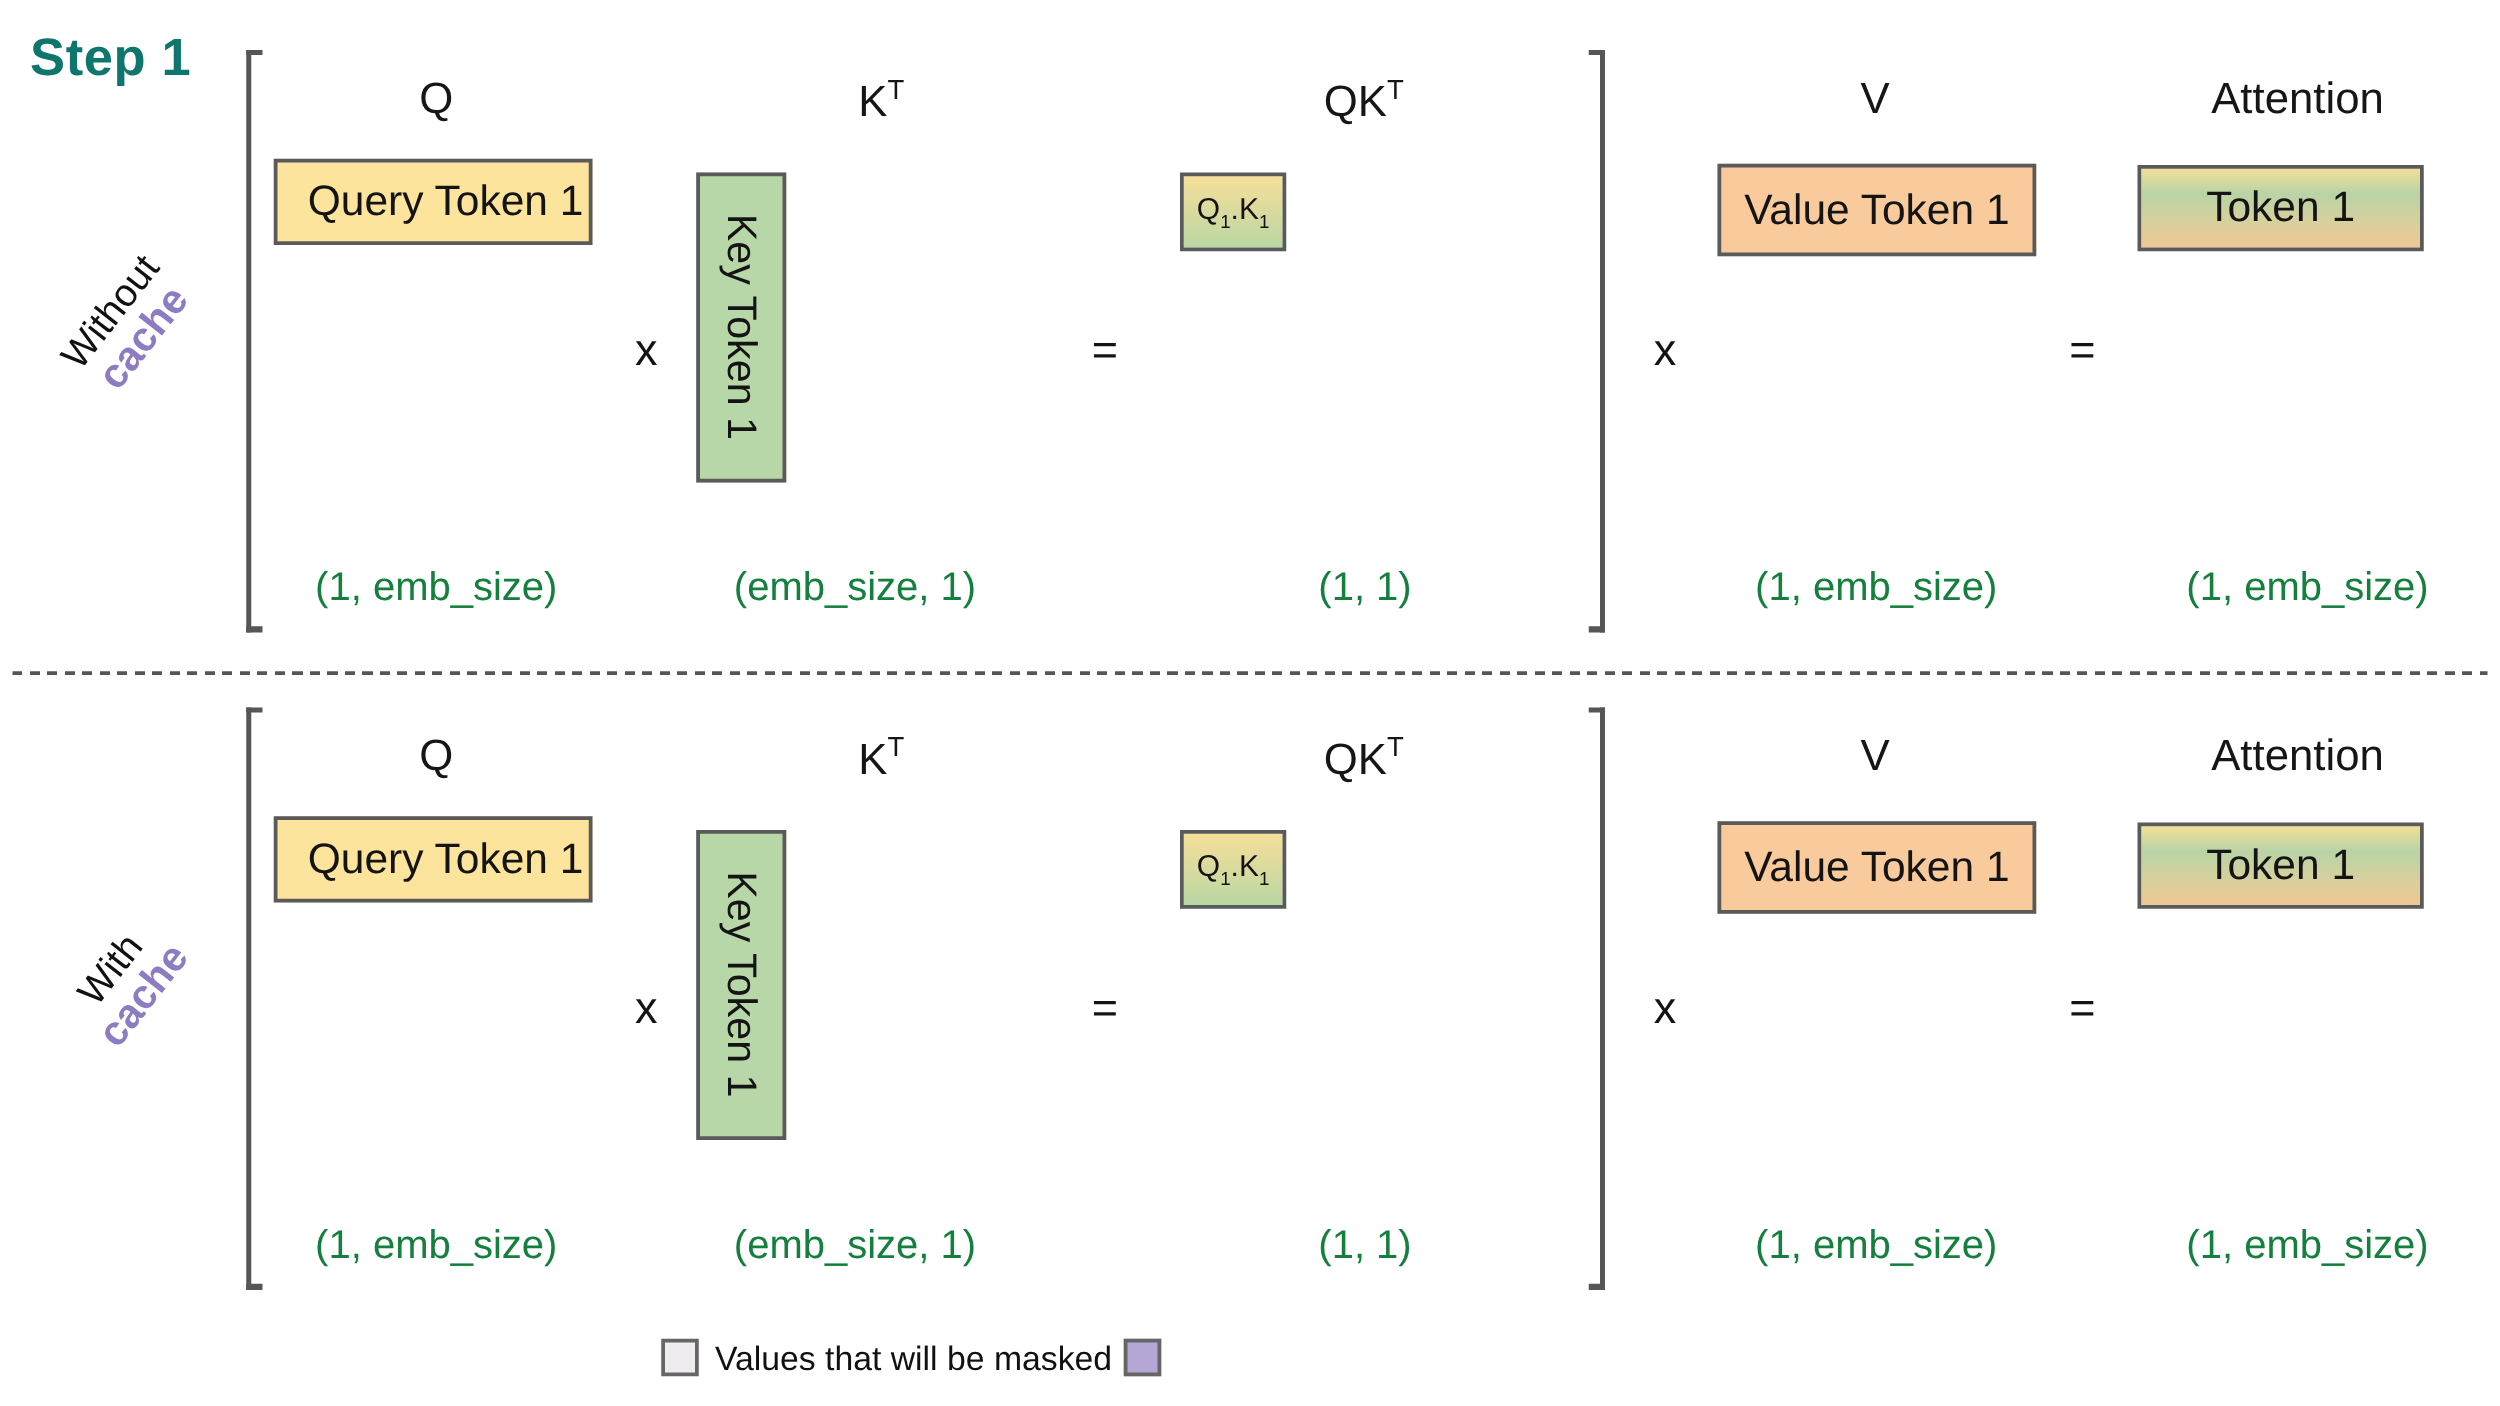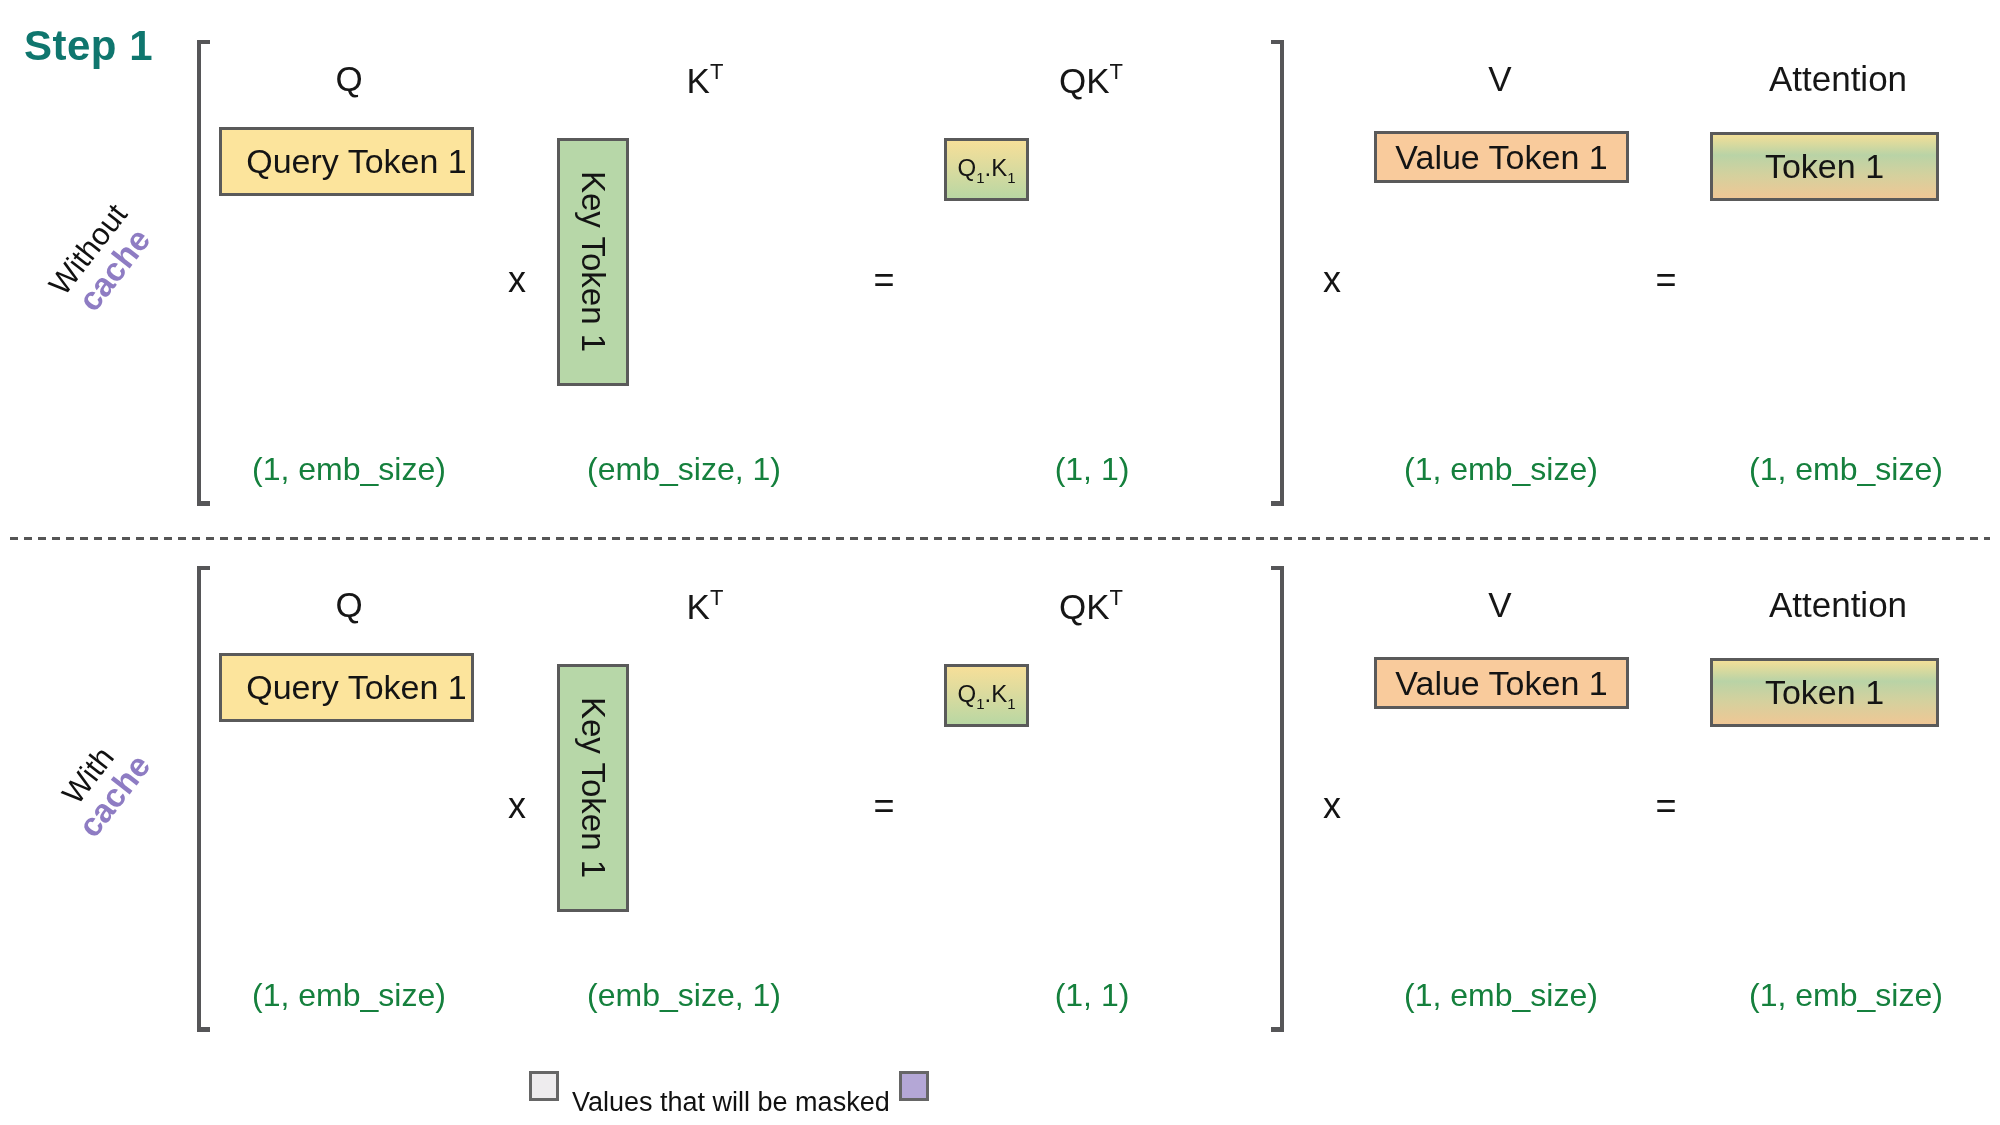--- a/index.html
+++ b/index.html
@@ -105,21 +105,21 @@
     font-size: 33px;
     white-space: nowrap;
   }
   .box-qk {
     left: 921px; top: 103px; width: 85px; height: 63px;
     background: linear-gradient(180deg, #f6df99 0%, #dcdb9e 45%, #b9d7a3 100%);
     font-size: 24px;
     margin-left: 23px;
   }
   .box-qk sub { font-size: 15px; vertical-align: -7px; }
-  .box-value  { left: 1374px; top: 96px; width: 255px; height: 52px; background: #f9cb9c; }
+  .box-value  { left: 1374px; top: 96px; width: 255px; height: 74px; background: #f9cb9c; }
   .box-att {
     left: 1710px; top: 97px; width: 229px; height: 69px;
     background: linear-gradient(180deg, #f2df98 0%, #b9d3a6 32%, #d3d19e 62%, #efc795 100%);
   }
 
   
   .op {
     top: 222px;
     width: 90px;
     height: 46px;
@@ -163,21 +163,21 @@
     border: 3px solid #666;
   }
   .legend-label {
     top: 1070px;
     font-size: 27px;
     line-height: 34px;
     color: #111;
     white-space: nowrap;
   }
   .swatch-masked { left: 529px; }
-  .label-masked  { left: 572px; margin-top: 15px; }
+  .label-masked  { left: 572px; }
   .swatch-cache  { left: 899px; }
   .label-cache   { left: 940px; }
 </style>
 </head>
 <body>
 
 <div id="stage">
 
   <div class="abs step-title">Step 1</div>
 

